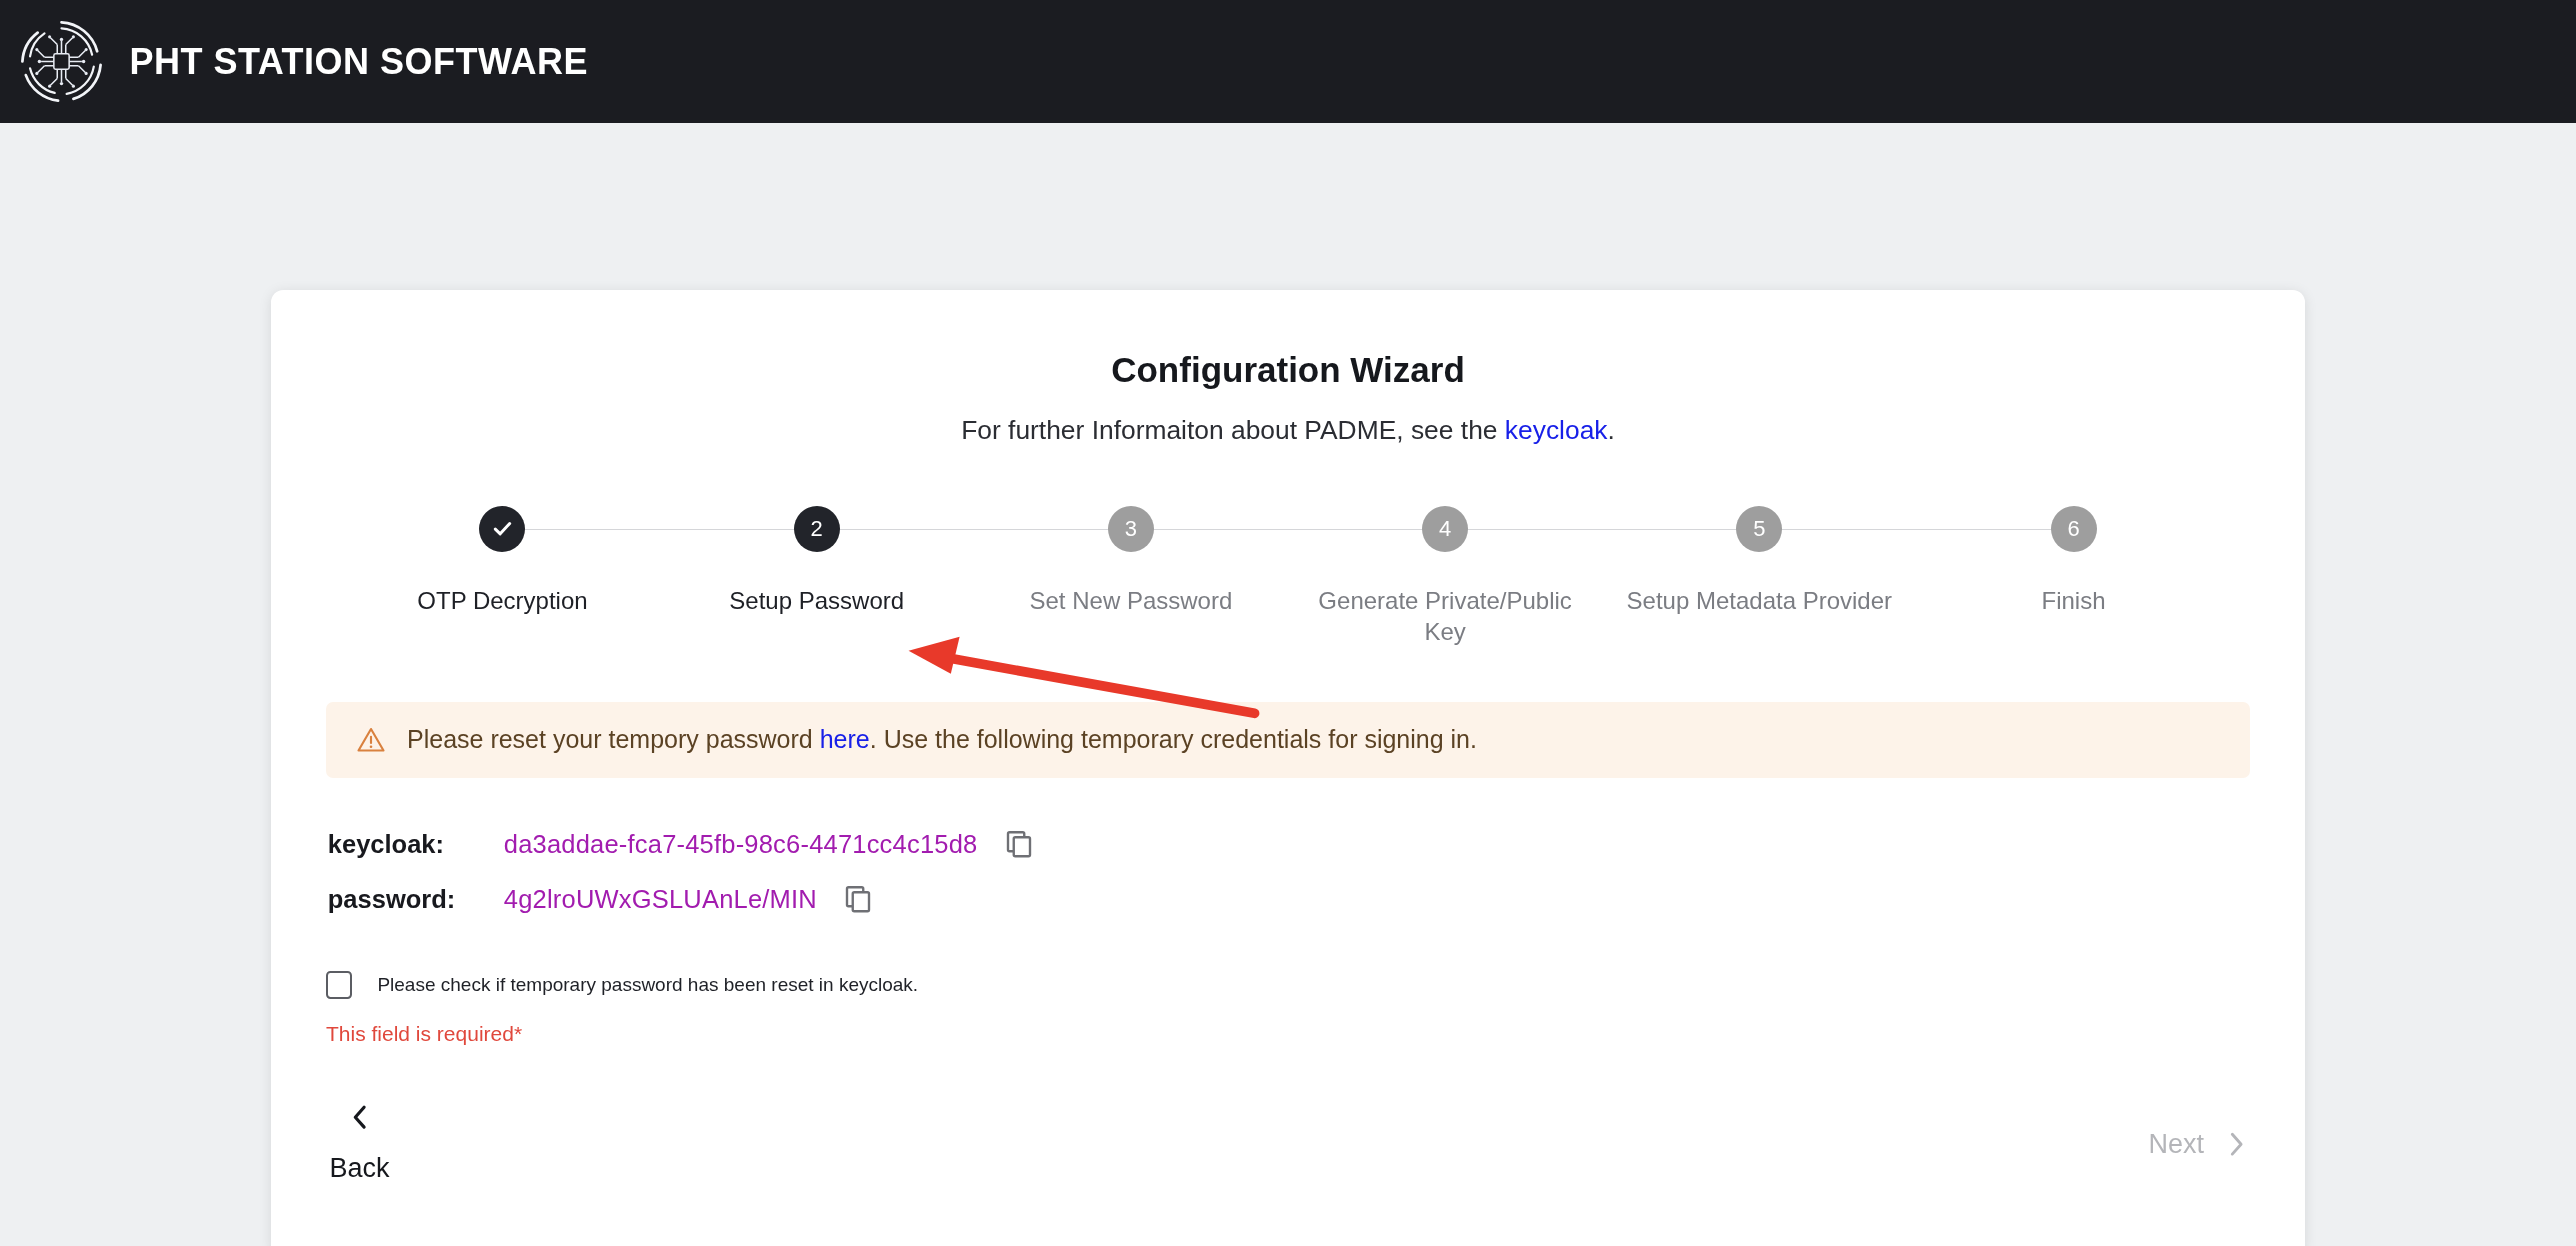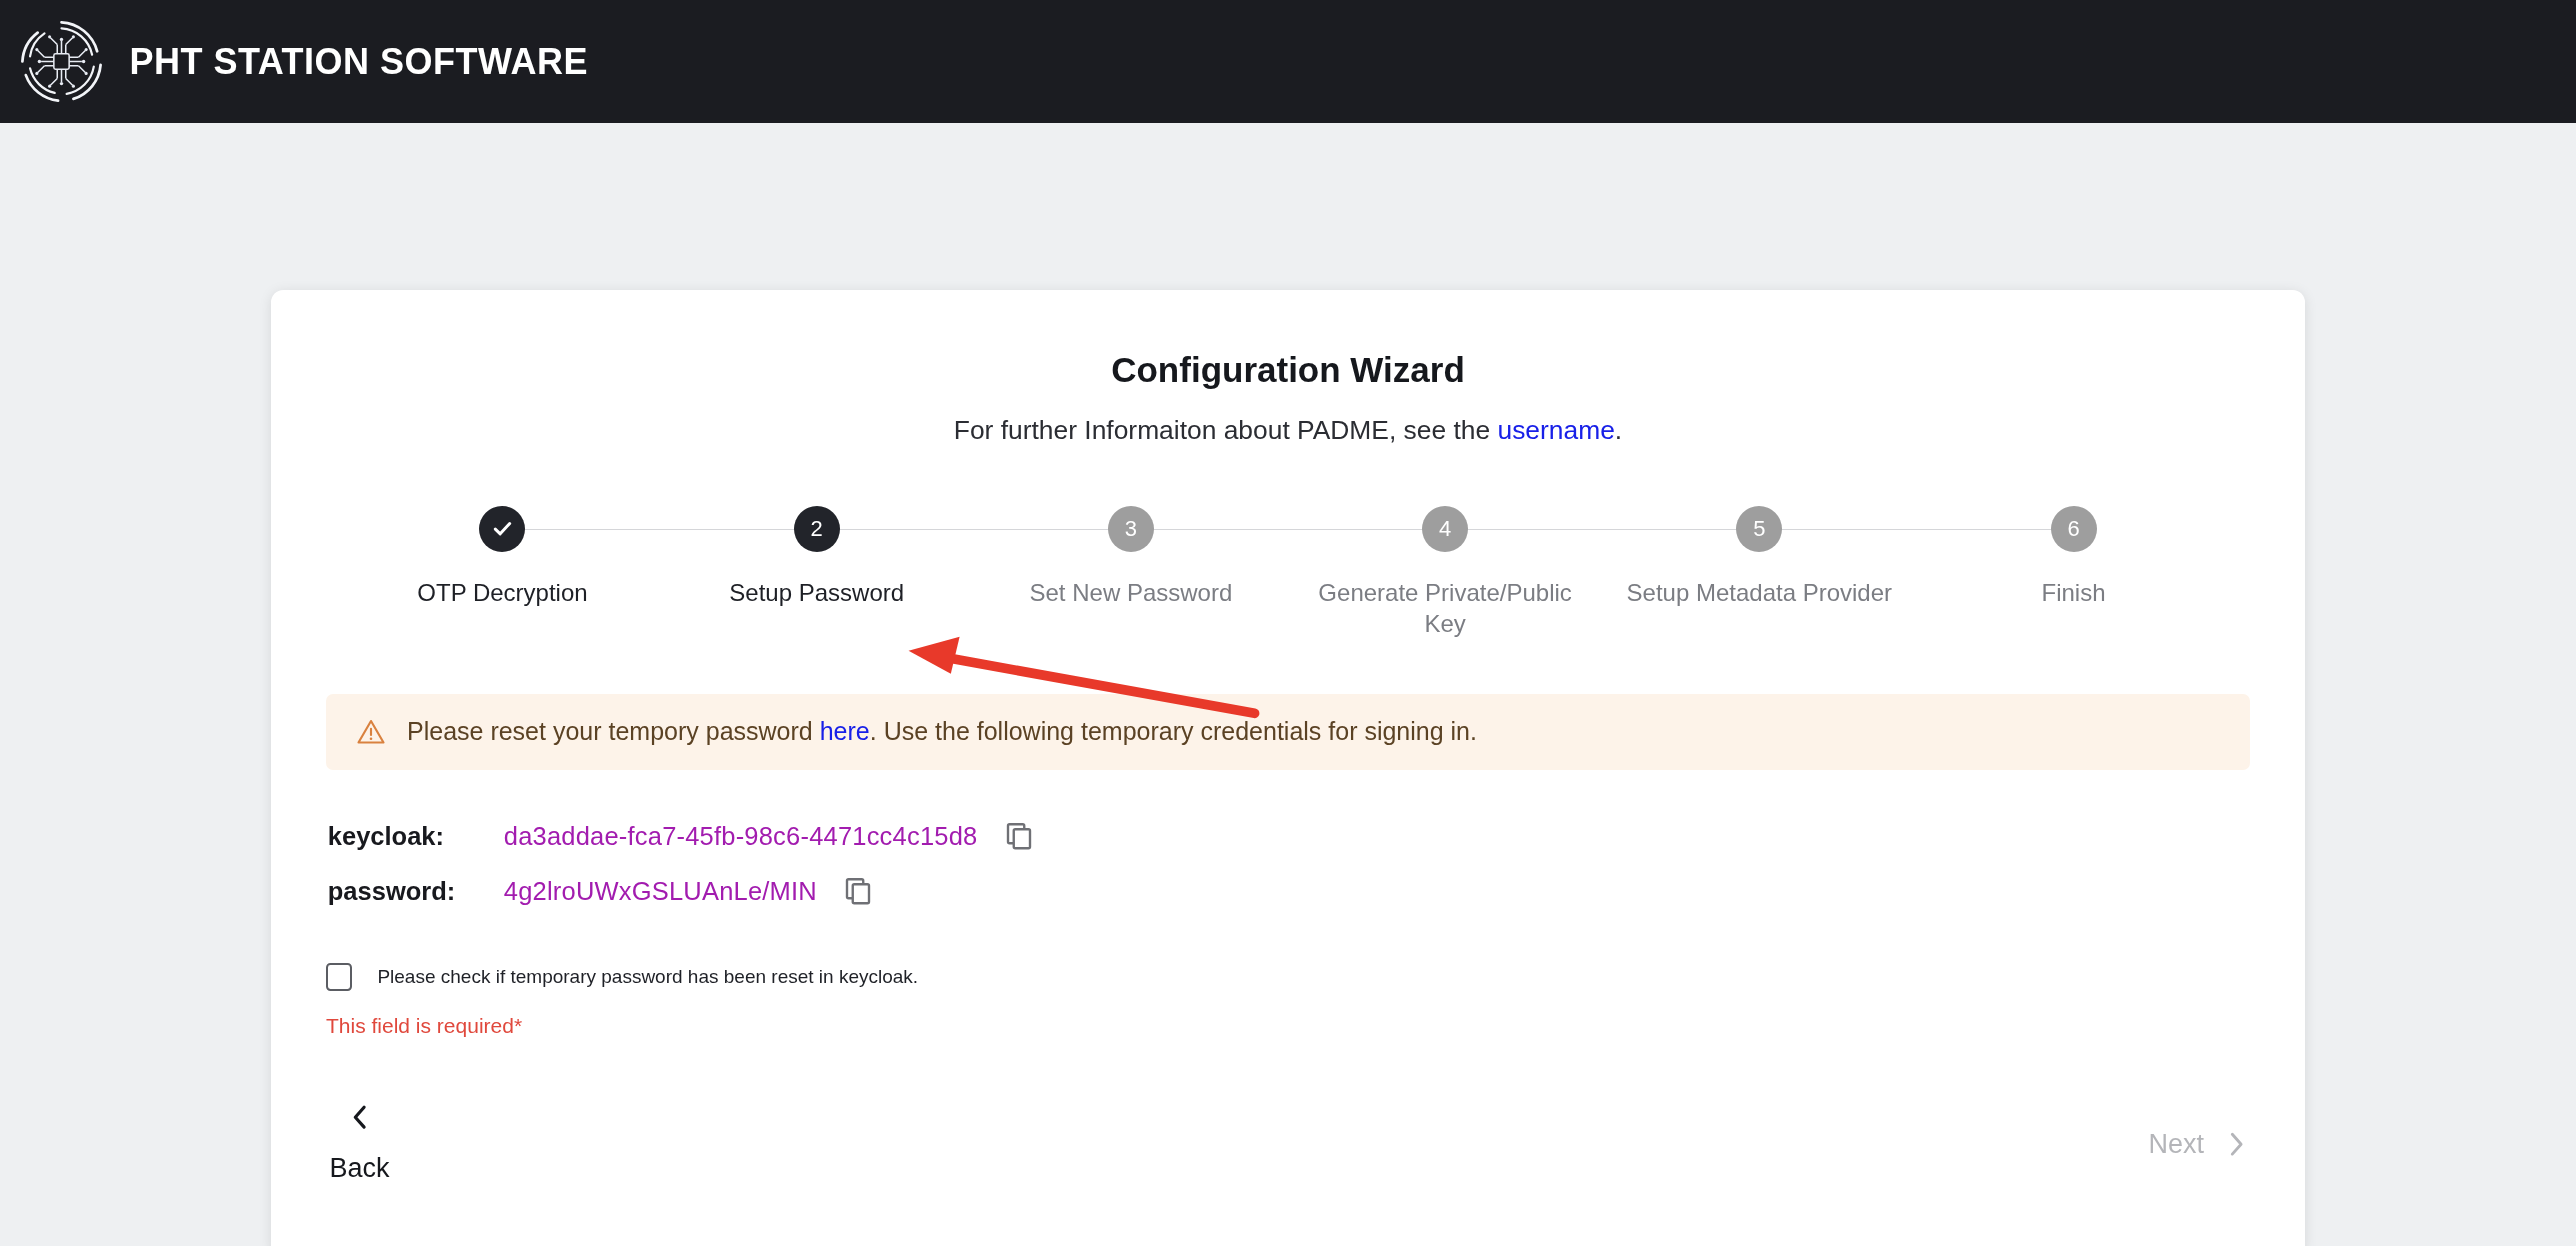--- a/index.html
+++ b/index.html
@@ -95,21 +95,21 @@
     color: #ffffff;
     font-size: 22px;
     position: relative;
     z-index: 2;
   }
   .step-circle.done,
   .step-circle.active { background: #22242a; }
   .step-circle.todo   { background: #9e9e9e; }
   .step-check { display: block; }
   .step-label {
-    margin-top: 25px;
+    margin-top: 33px;
     font-size: 24px;
     line-height: 1.32;
     text-align: center;
     max-width: 273px;
   }
   .step-label.on  { color: #1e2026; }
   .step-label.off { color: #7b7d83; }
   .step-connector {
     position: absolute;
     top: 23px;
@@ -275,21 +275,21 @@
   </svg>
   <div class="brand-title">PHT STATION SOFTWARE</div>
 </div>
 
 <div class="page-body">
   <div class="wizard-card">
 
     <div class="card-title">Configuration Wizard</div>
 
     <div class="card-subtitle">
-      <span>For further Informaiton about PADME, see the </span><a href="#" class="subtitle-link">username</a><span>.</span>
+      <span>For further Informaiton about PADME, see the </span><a href="#" class="subtitle-link">keycloak</a><span>.</span>
     </div>
 
     <div class="stepper">
 
       <div class="step">
         <div class="step-connector"></div>
         <div class="step-circle done">
           <svg class="step-check" width="23" height="23" viewBox="0 0 24 24">
             <path d="M4.5 12.6 L9.6 17.6 L19.5 6.8" fill="none" stroke="#fff" stroke-width="3.1" stroke-linecap="round" stroke-linejoin="round"></path>
           </svg>

